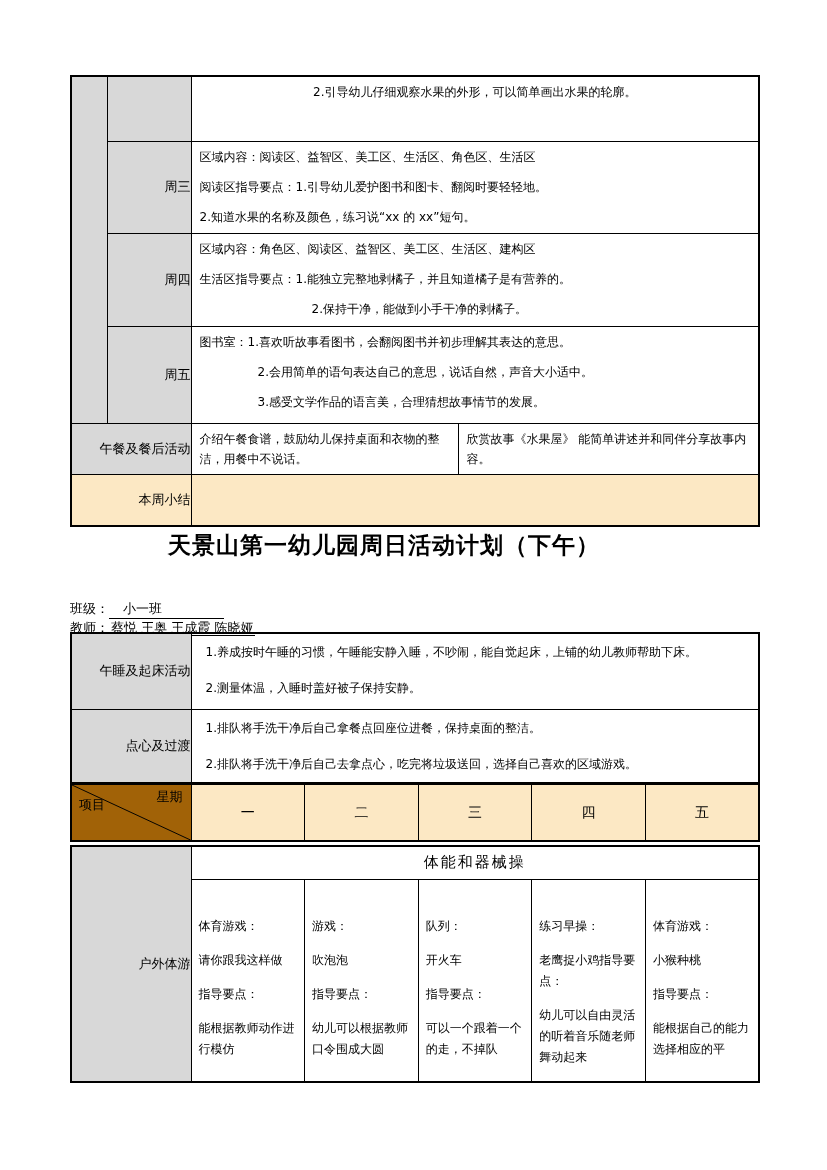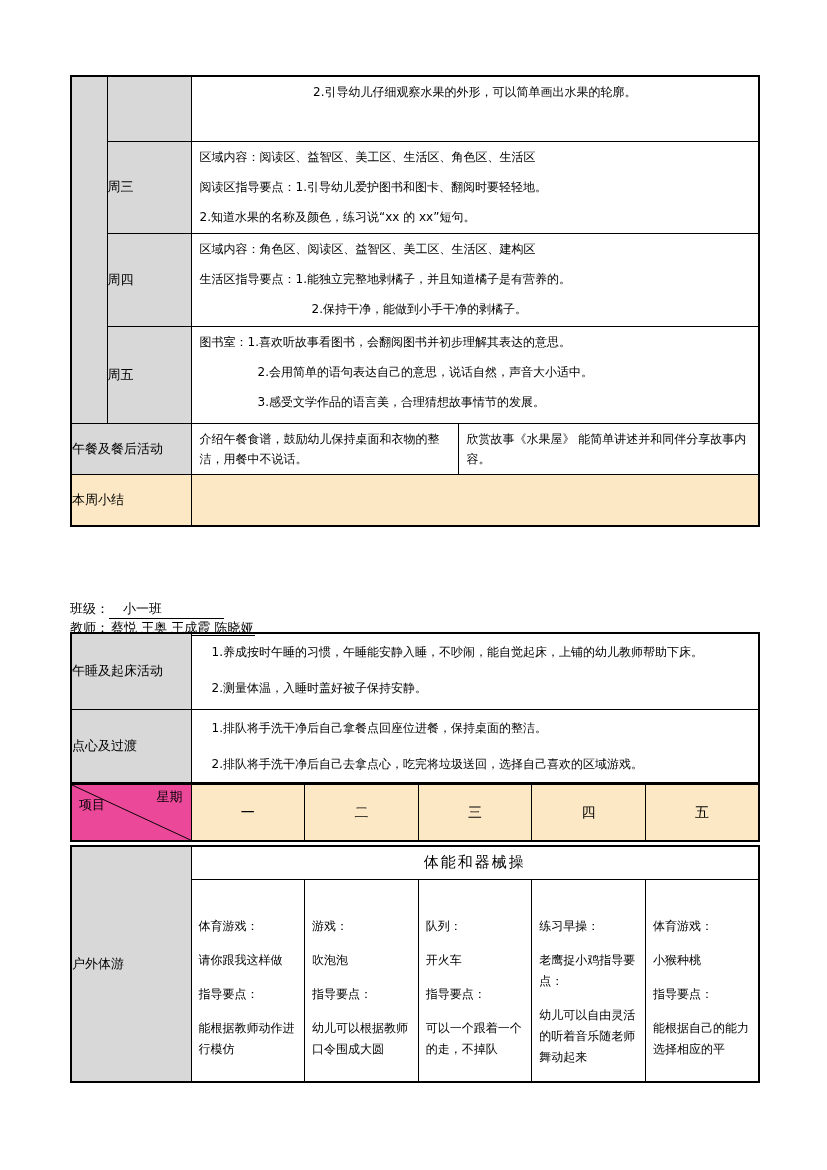--- a/index.html
+++ b/index.html
@@ -4,40 +4,40 @@
 <style>
   * { box-sizing: border-box; }
   html,body { margin:0; padding:0; background:#fff; }
   .page {
     position: relative; width: 768px; height: 1170px; background:#ffffff;
     font-family: "DejaVu Sans", "Liberation Sans", sans-serif; color:#000;
   }
   table { border-collapse: collapse; table-layout: fixed; position:absolute; left:70px; }
   td { border:1px solid #000; vertical-align: top; font-size:12px; overflow:hidden; padding:0; }
   .outer { border:2px solid #000; }
-  .lbl { background:#d8d8d8; text-align:left; vertical-align:middle; font-size:13px; }
+  .lbl { background:#d8d8d8; text-align:right; vertical-align:middle; font-size:13px; }
   .cream { background:#fce8c4; }
   .content p { margin:0; line-height:30px; padding:0 8px; }
   .content .c-center { text-align:center; }
   .content .ind-lg { padding-left:120px; }
   .content .ind-md { padding-left:66px; }
   .lunch p { line-height:20px; margin:5px 8px; }
-  .napcell p { margin:0; line-height:36px; padding:0 20px; }
+  .napcell p { margin:0; line-height:36px; padding:0 14px; }
   
   .title { position:absolute; top:530px; left:0; width:100%; text-align:center;
            font-size:23px; font-weight:bold; letter-spacing:1px; }
   .dateline { position:absolute; top:572px; left:0; width:100%; text-align:center; font-size:15px; }
   .dateline .u { border-bottom:1px solid #000; padding:0 7px; }
   .infoline { position:absolute; top:600px; left:70px; width:688px;
               display:flex; justify-content:space-between; font-size:13px;flex-direction:column; }
   .blank-class { display:inline-block; min-width:115px; border-bottom:1px solid #000;
                  padding-left:14px; }
   .u-names { border-bottom:1px solid #000; padding:0 2px; }
   
-  .corner { position:relative; background:#ec4899; }
+  .corner { position:relative; background:#a16207; }
   .corner svg { position:absolute; top:0; left:0; width:100%; height:100%; display:block; }
   .corner-top { position:absolute; top:3px; right:8px; font-size:13px; }
   .corner-bottom { position:absolute; bottom:26px; left:7px; font-size:13px; }
   .day { background:#fce8c4; text-align:center; vertical-align:middle; font-size:14px; }
   
   .banner { text-align:center; vertical-align:middle; font-size:15px; letter-spacing:2px; }
   .outdoor-cell { padding:36px 7px 0 7px; }
   .outdoor-cell p { margin:0 0 13px 0; line-height:21px; }
 </style>
 </head>
@@ -93,20 +93,21 @@
         <p>欣赏故事《水果屋》 能简单讲述并和同伴分享故事内容。</p>
       </td>
     </tr>
     <tr style="height:52px;border-radius:21px;">
       <td class="lbl cream" colspan="2">本周小结</td>
       <td class="cream" colspan="2"></td>
     </tr>
   </tbody>
     </table>
 
+  <div class="title">天景山第一幼儿园周日活动计划（下午）</div>
 
 
   <div class="infoline">
     <span>
       <span>班级：</span><span class="blank-class">小一班</span>
     </span>
     <span>
       <span>教师：</span><span class="u-names">蔡悦 王奥 王成霞 陈晓娅</span>
     </span>
   </div>

